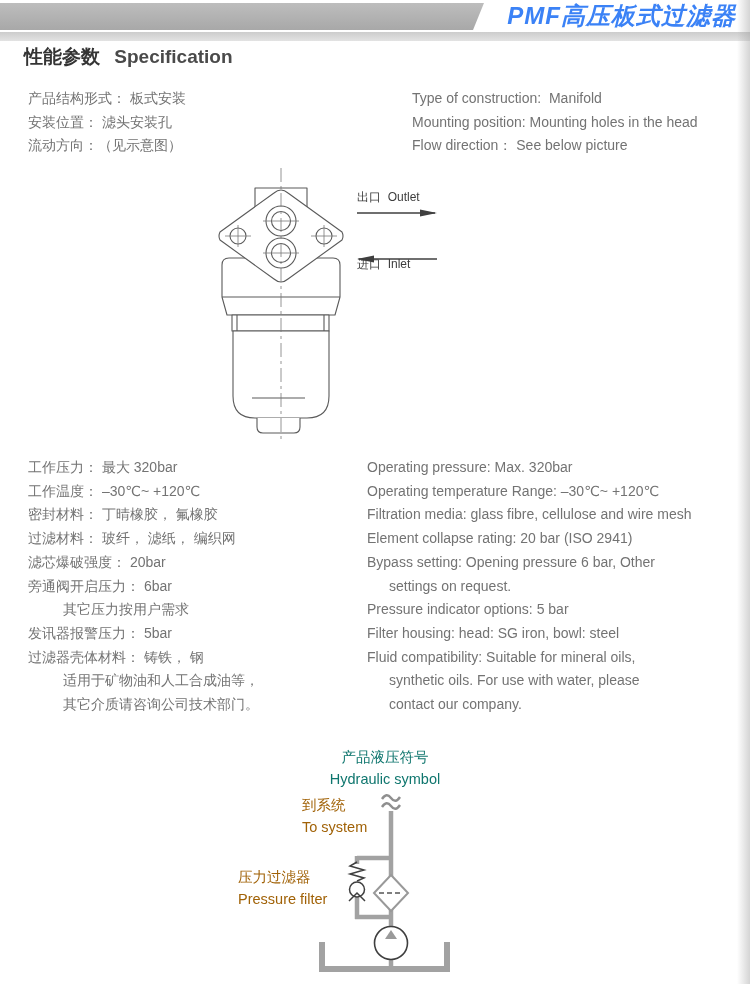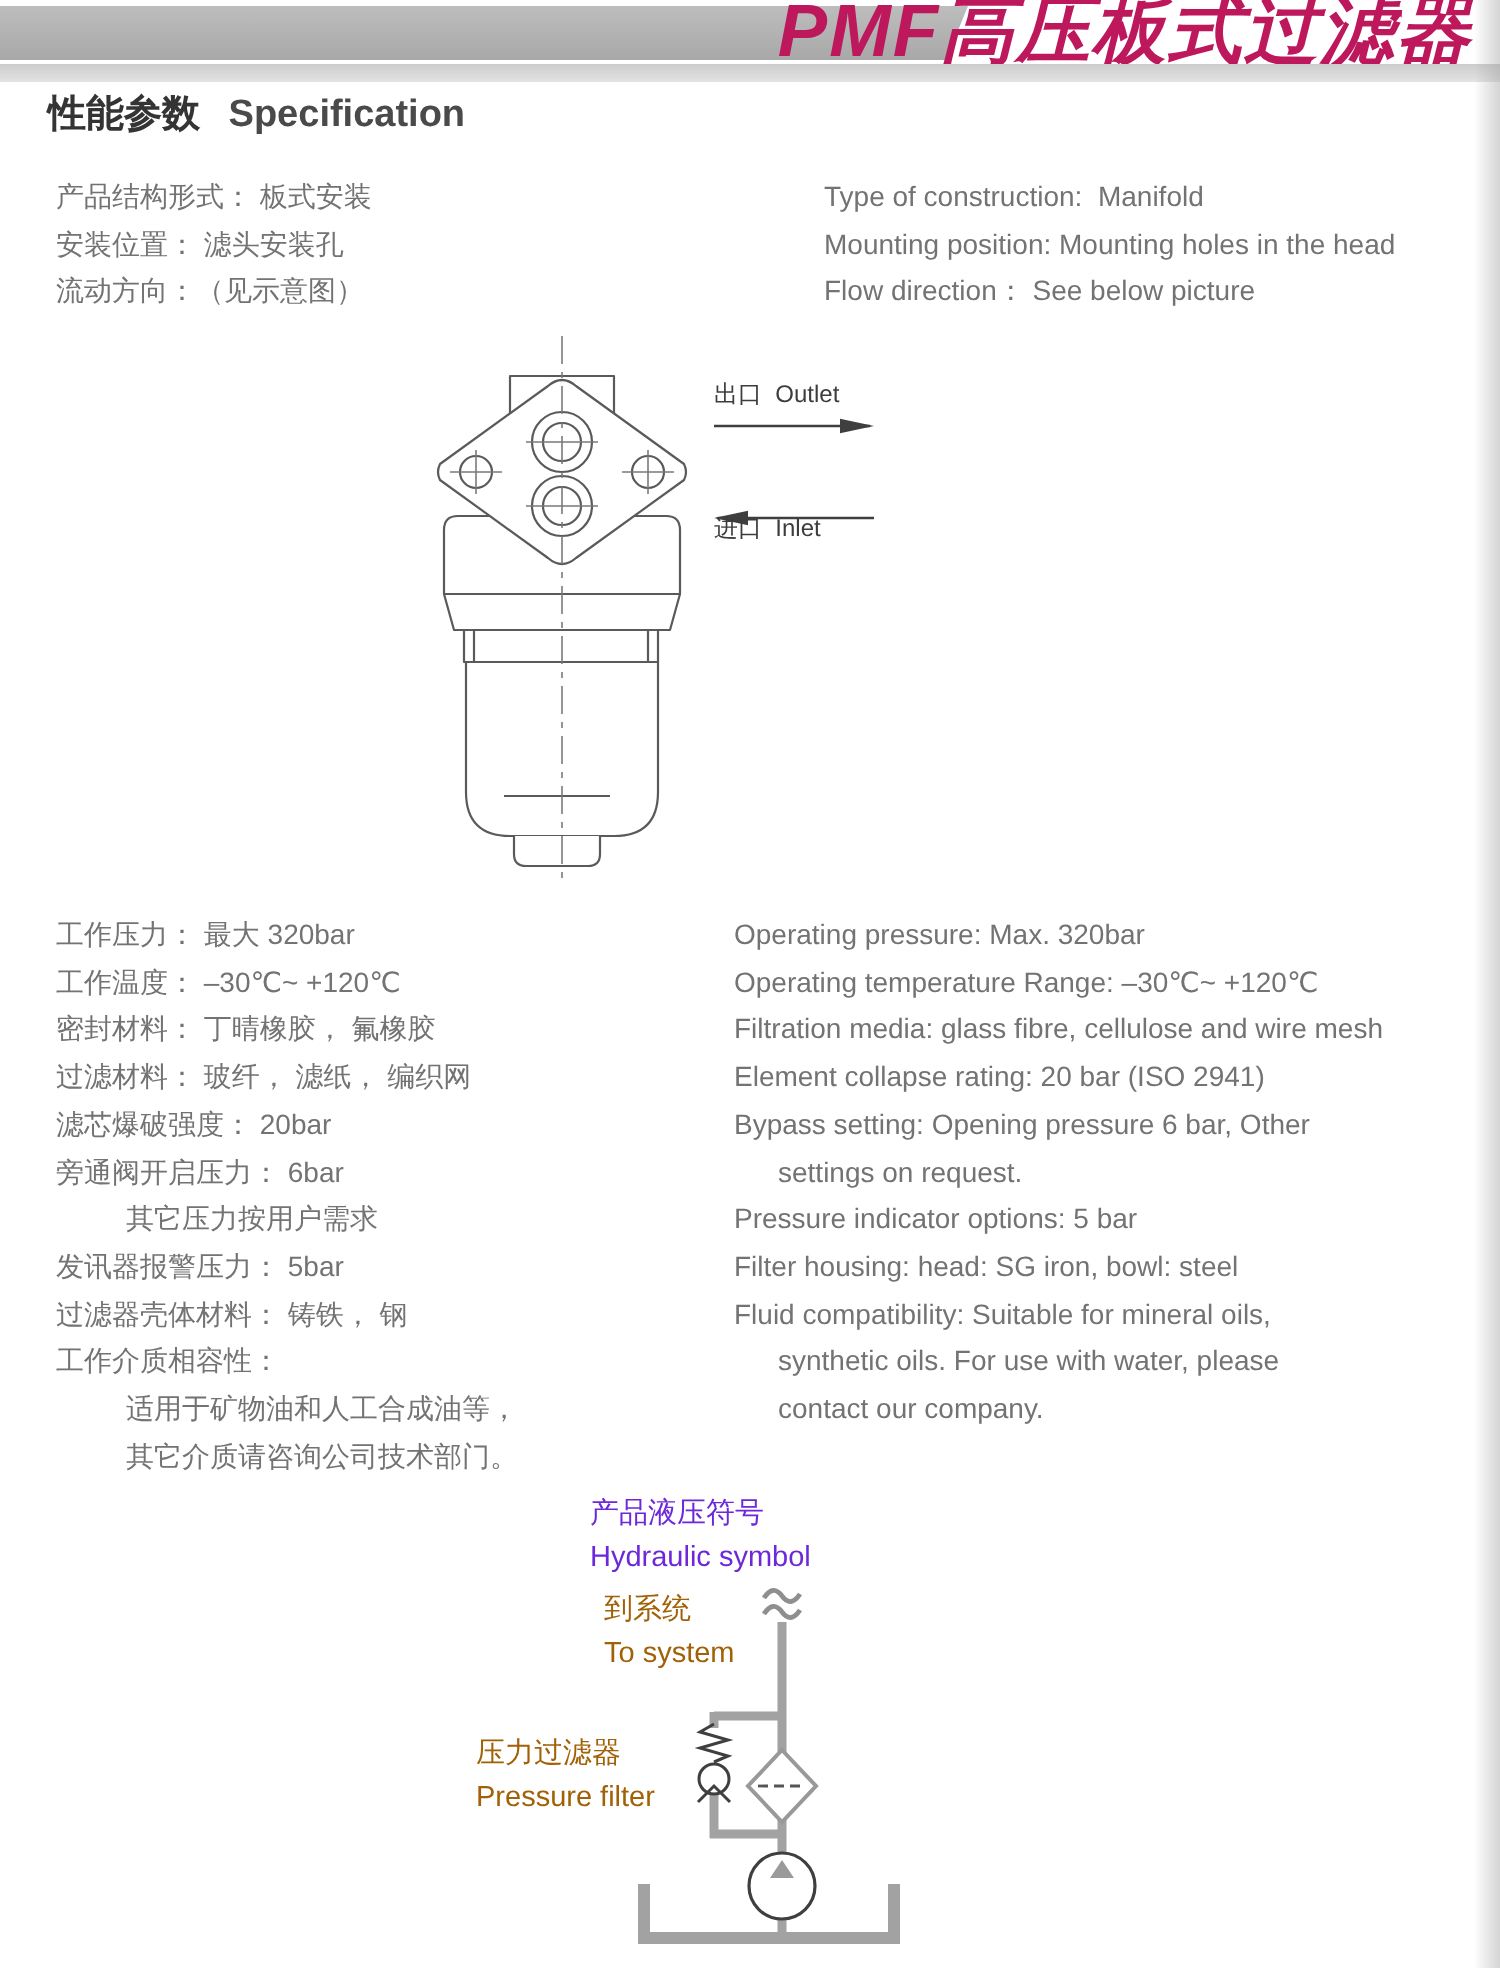--- a/index.html
+++ b/index.html
@@ -12,21 +12,21 @@
     position:absolute;left:0;top:3px;width:484px;height:27px;
     background:linear-gradient(#bdbdbd,#a8a8a8);
     clip-path:polygon(0 0,100% 0,calc(100% - 11px) 100%,0 100%);
   }
   .header-strip{
     position:absolute;left:0;top:32px;width:750px;height:9px;
     background:linear-gradient(#cccccc,#e3e3e3);
   }
   .doc-title{
     position:absolute;right:14px;top:0px;height:32px;line-height:32px;
-    font-size:37px;font-style:italic;font-weight:bold;color:#be185d;letter-spacing:1px;
+    font-size:24px;font-style:italic;font-weight:bold;color:#3b82f6;letter-spacing:1px;
     white-space:pre;
   }
   .section-title{position:absolute;left:24px;top:44px;font-size:19px;color:#343434;font-weight:bold;}
   .section-title .en{margin-left:9px;color:#4a4a4a;}
 
   
   .spec-col{position:absolute;font-size:14px;color:#737373;}
   .spec-col > div{white-space:pre;}
   .col-top{line-height:23.5px;}
   .col-main{line-height:23.7px;}
@@ -36,22 +36,22 @@
   .en-main{left:367px;top:456px;}
   .indent-zh{padding-left:35px;}
   .indent-en{padding-left:22px;}
 
   
   .port-label{position:absolute;font-size:12px;color:#3d3d3d;white-space:pre;}
   .outlet-label{left:357px;top:189px;}
   .inlet-label{left:357px;top:236px;margin-top:20px;}
 
   
-  .hyd-title{position:absolute;left:295px;width:180px;
-    font-size:14.5px;color:#6d28d9;line-height:21px;}
+  .hyd-title{position:absolute;left:295px;width:180px;text-align:center;
+    font-size:14.5px;color:#0f766e;line-height:21px;}
   .hyd-title-zh{top:747px;}
   .hyd-title-en{top:769px;}
   .side-label{position:absolute;font-size:14.5px;color:#a16207;line-height:22px;}
   .to-system{left:302px;top:794px;}
   .pressure-filter{left:238px;top:866px;}
 
   svg{position:absolute;display:block;}
   .filter-svg{left:195px;top:165px;}
   .hyd-svg{left:300px;top:790px;}
 
@@ -141,21 +141,20 @@
   <div class="spec-col col-main zh-main">
     <div>工作压力： 最大 320bar</div>
     <div>工作温度： –30℃~ +120℃</div>
     <div>密封材料： 丁晴橡胶， 氟橡胶</div>
     <div>过滤材料： 玻纤， 滤纸， 编织网</div>
     <div>滤芯爆破强度： 20bar</div>
     <div>旁通阀开启压力： 6bar</div>
     <div class="indent-zh">其它压力按用户需求</div>
     <div>发讯器报警压力： 5bar</div>
     <div>过滤器壳体材料： 铸铁， 钢</div>
-    <div>工作介质相容性：</div>
     <div class="indent-zh">适用于矿物油和人工合成油等，</div>
     <div class="indent-zh">其它介质请咨询公司技术部门。</div>
   </div>
   <div class="spec-col col-main en-main">
     <div>Operating pressure: Max. 320bar</div>
     <div>Operating temperature Range: –30℃~ +120℃</div>
     <div>Filtration media: glass fibre, cellulose and wire mesh</div>
     <div>Element collapse rating: 20 bar (ISO 2941)</div>
     <div>Bypass setting: Opening pressure 6 bar, Other</div>
     <div class="indent-en">settings on request.</div>

